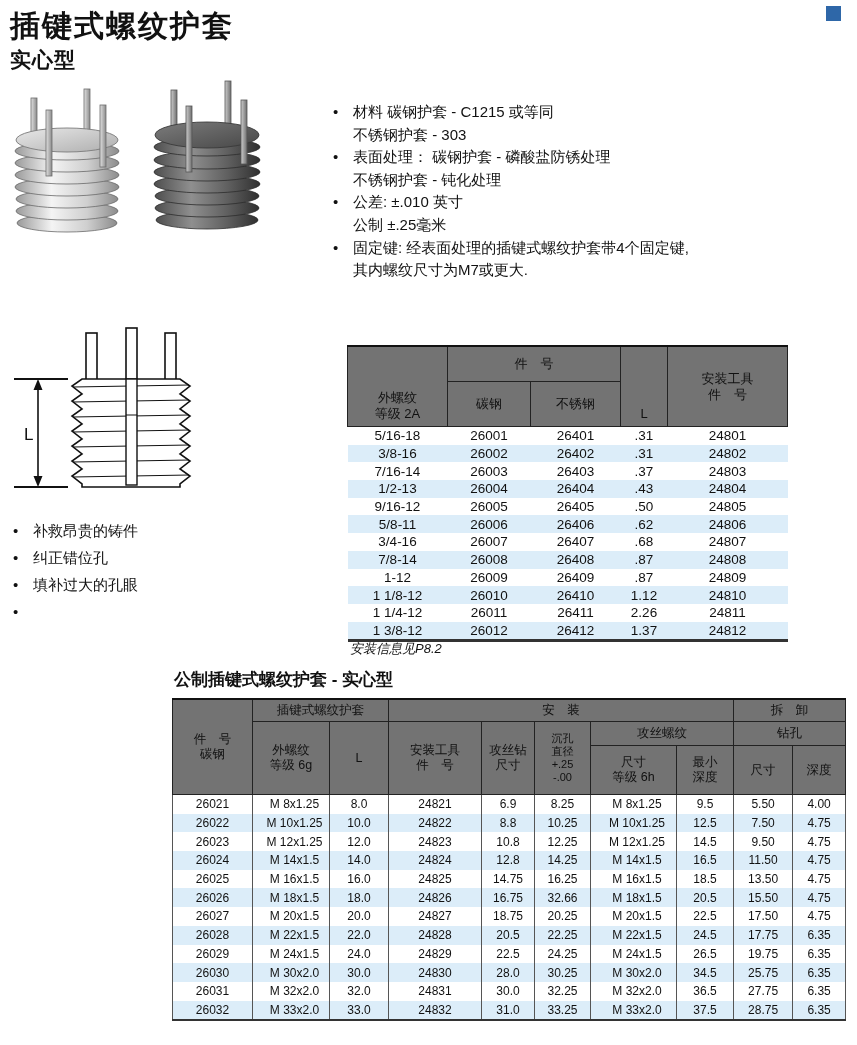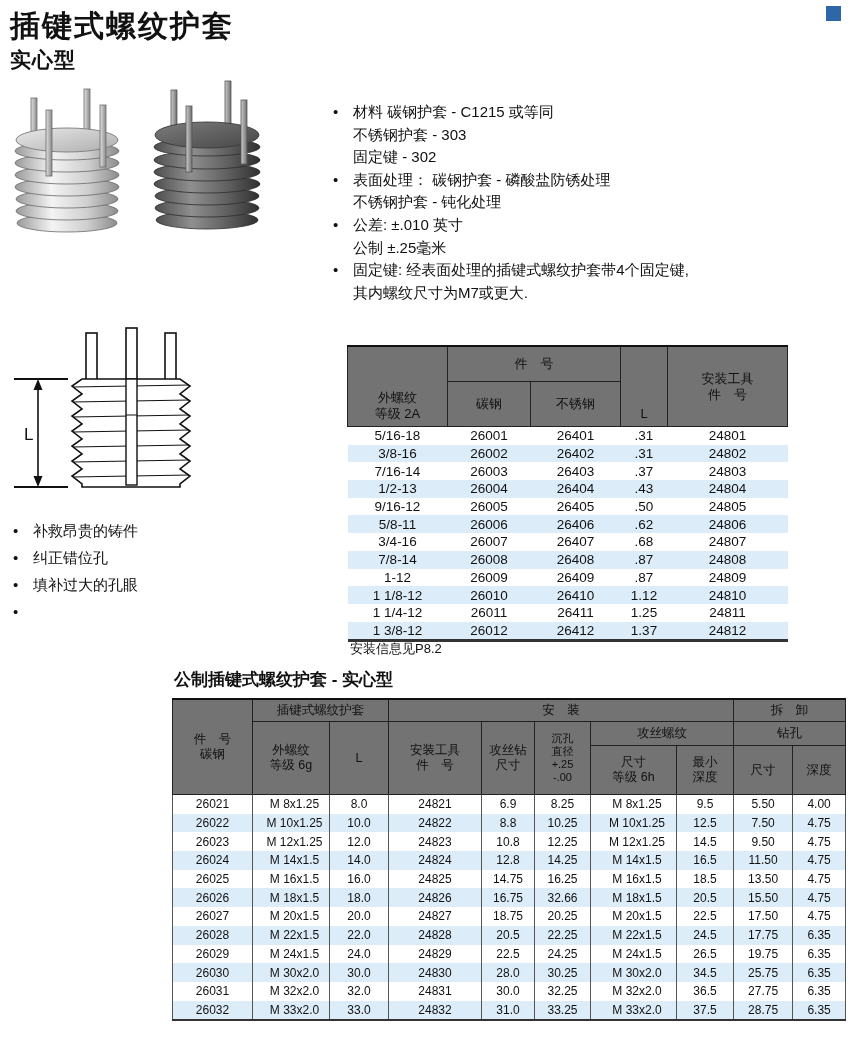--- a/index.html
+++ b/index.html
@@ -23,21 +23,21 @@
   .stripe tbody tr:nth-child(even){background:#dcedf9;}
 
   
   .imp-wrap{left:347px;top:345px;}
   .imp{width:440px;border-top:2px solid #111;border-bottom:3px solid #333;}
   .imp th{border:1px solid #222;font-size:13px;line-height:16px;}
   .imp thead tr:nth-child(1) th{height:34px;}
   .imp thead tr:nth-child(2) th{height:44px;}
   .imp .vb{vertical-align:bottom;padding-bottom:4px;}
   .imp td{font-size:13.5px;height:17.7px;}
-  .footnote{left:350px;top:640px;font-size:13px;}
+  .footnote{left:350px;top:640px;font-size:13px;font-style:italic;}
 
   
   .met-title{left:174px;top:668px;font-size:17px;font-weight:bold;}
   .met-wrap{left:172px;top:698px;}
   .met{width:673px;border-top:2px solid #111;border-bottom:2.5px solid #333;}
   .met th{border:1px solid #222;font-size:12.5px;line-height:15px;}
   .met thead tr:nth-child(1) th{height:21px;}
   .met thead tr:nth-child(2) th{height:23px;}
   .met thead tr:nth-child(3) th{height:48px;}
   .met th.small{font-size:11px;line-height:13px;}
@@ -128,24 +128,20 @@
 </svg>
 
 <div class="abs spec-list" id="spec-list">
     <div class="b-row">
       <span class="b-dot">•</span>
       <span>材料 碳钢护套 - C1215 或等同</span>
     </div>
     <div class="b-row">
       <span class="b-dot"></span>
       <span>不锈钢护套 - 303</span>
-    </div>
-    <div class="b-row">
-      <span class="b-dot"></span>
-      <span>固定键 - 302</span>
     </div>
     <div class="b-row">
       <span class="b-dot">•</span>
       <span>表面处理： 碳钢护套 - 磷酸盐防锈处理</span>
     </div>
     <div class="b-row">
       <span class="b-dot"></span>
       <span>不锈钢护套 - 钝化处理</span>
     </div>
     <div class="b-row">
@@ -315,21 +311,21 @@
           <td>1 1/8-12</td>
           <td>26010</td>
           <td>26410</td>
           <td>1.12</td>
           <td>24810</td>
         </tr>
         <tr>
           <td>1 1/4-12</td>
           <td>26011</td>
           <td>26411</td>
-          <td>1.25</td>
+          <td>2.26</td>
           <td>24811</td>
         </tr>
         <tr>
           <td>1 3/8-12</td>
           <td>26012</td>
           <td>26412</td>
           <td>1.37</td>
           <td>24812</td>
         </tr>
       </tbody>

